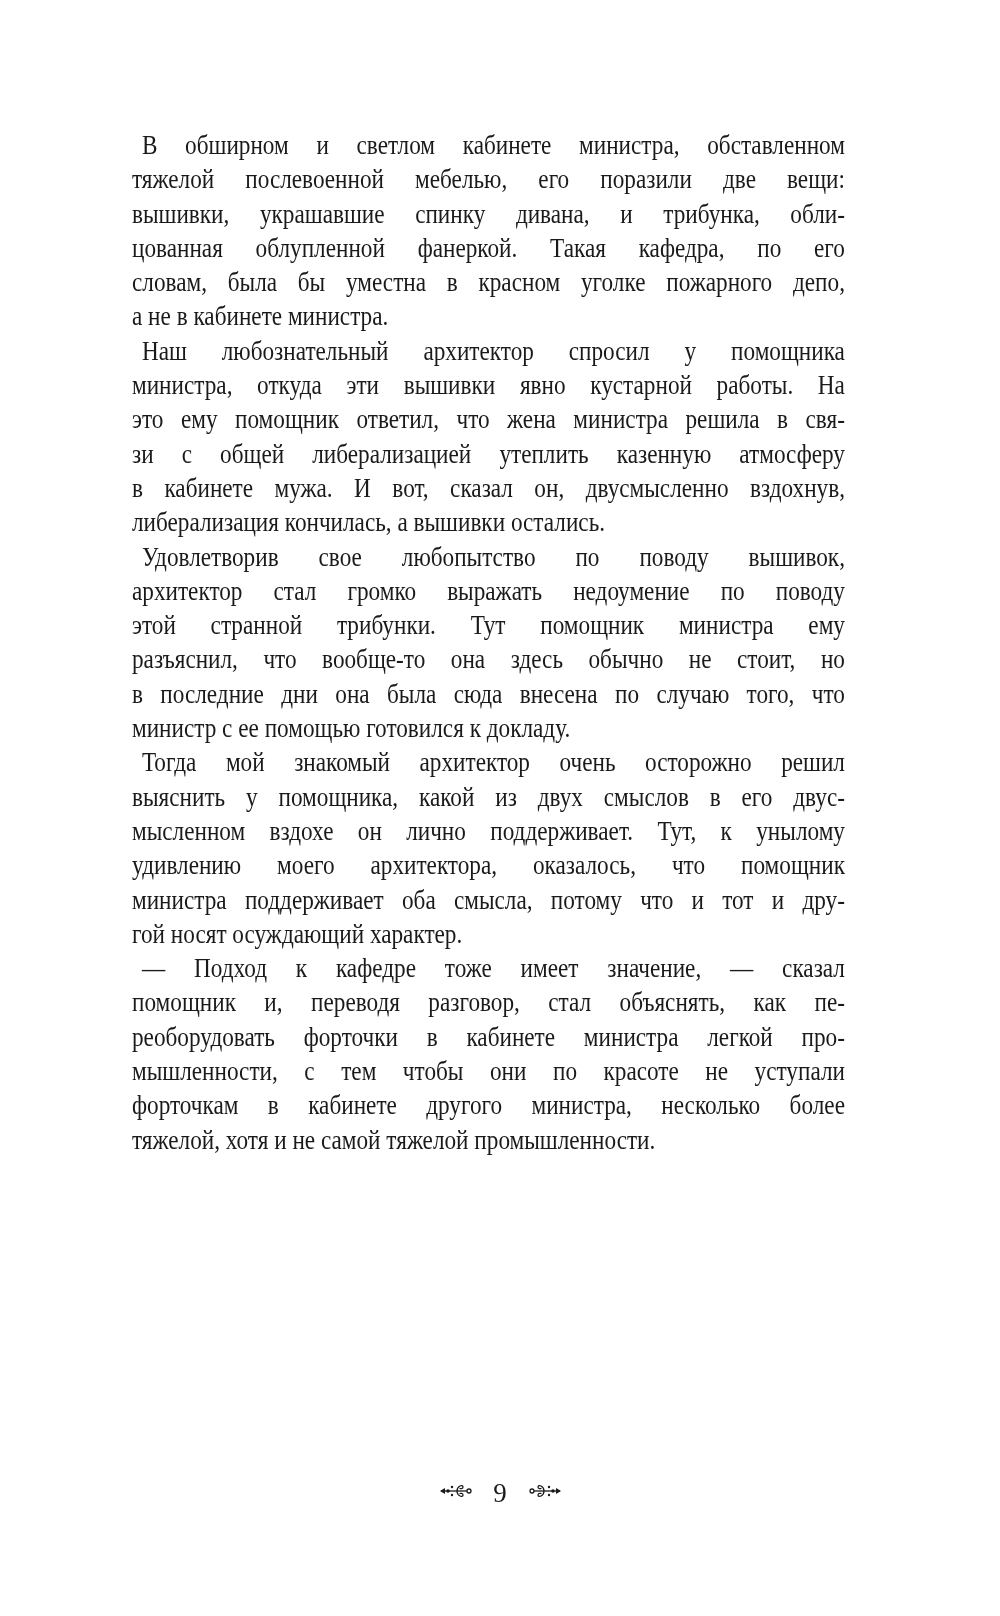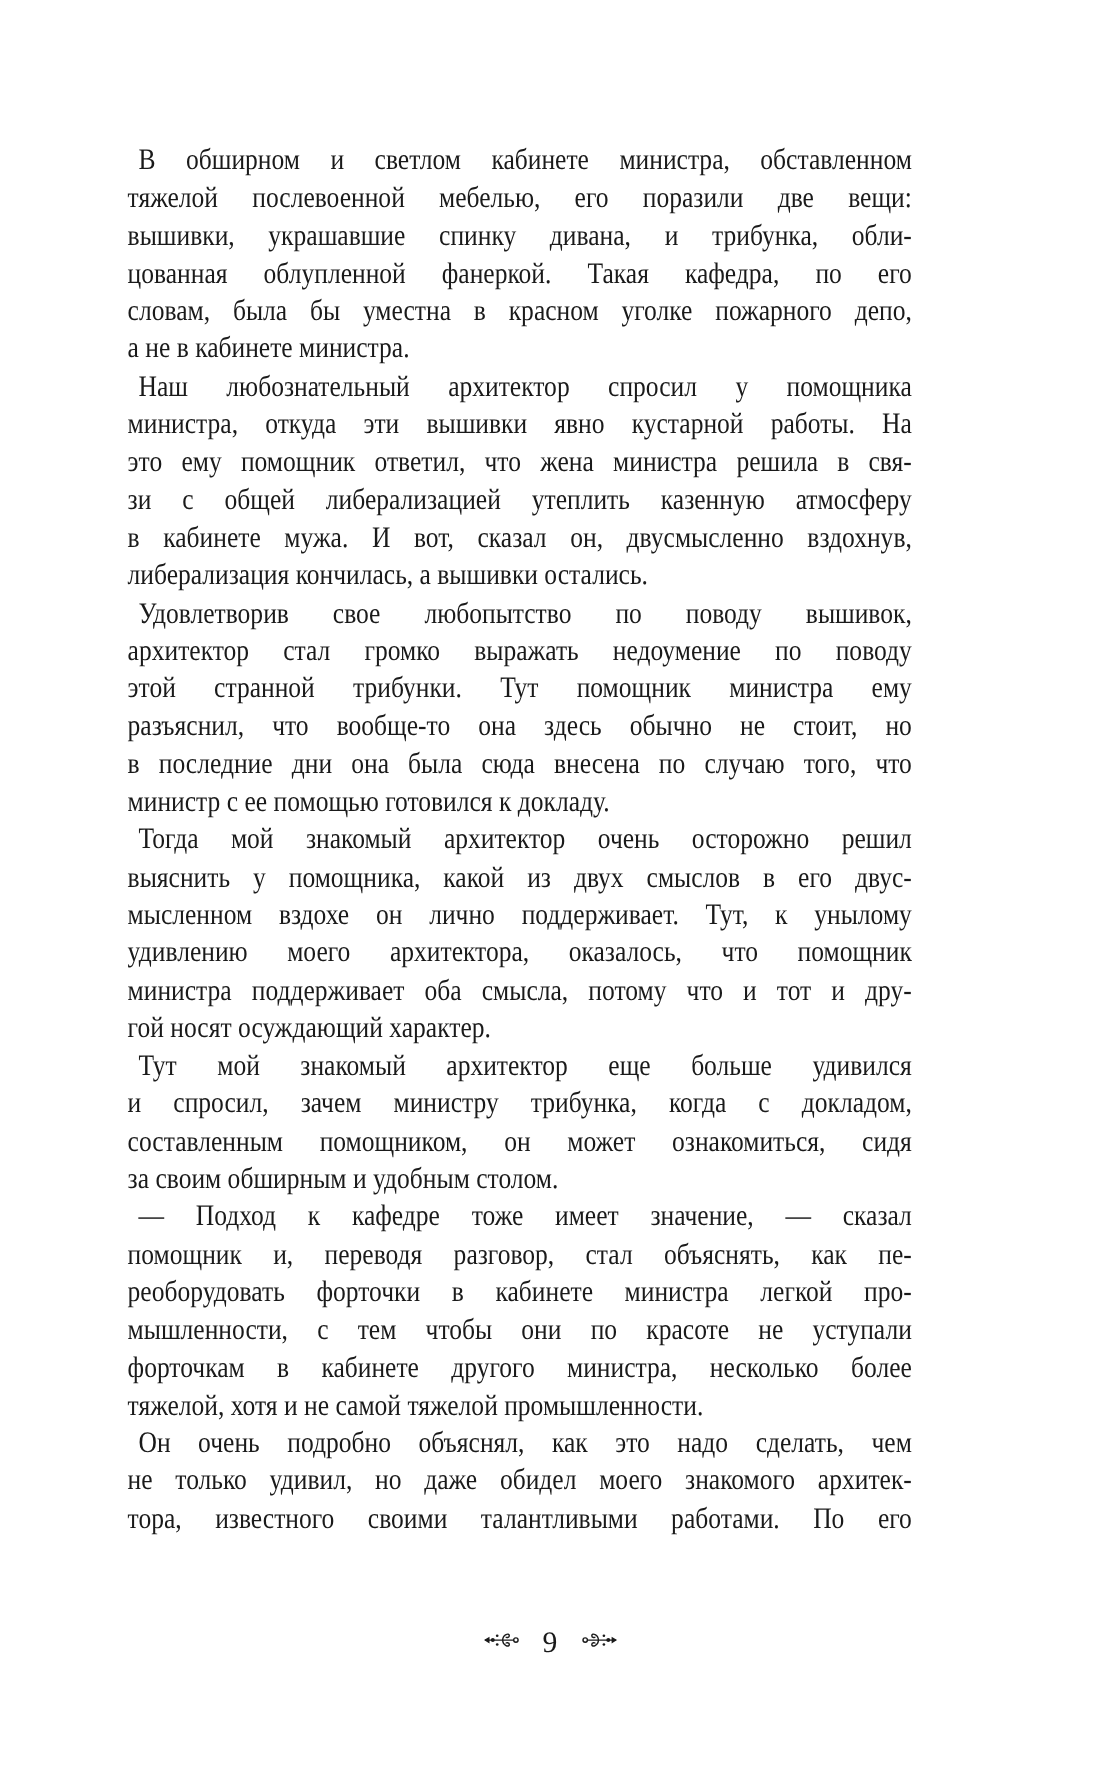--- a/index.html
+++ b/index.html
@@ -1,17 +1,17 @@
 <!DOCTYPE html>
 <html><head>
 <meta charset="utf-8">
 <style>
   html, body { margin: 0; padding: 0; background: #ffffff; }
   body { width: 1000px; height: 1616px; position: relative; overflow: hidden; }
-  .page { position: absolute; left: 116px; top: 128px; width: 713px; }
+  .page { position: absolute; left: 132px; top: 128px; width: 713px; }
   .line {
     font-family: "Liberation Serif", serif;
     font-size: 27px;
     line-height: 34.3px;
     height: 34.3px;
     color: #1a1a1a;
     white-space: nowrap;
     text-align: justify;
     text-align-last: justify;
     transform: scaleX(0.86);
@@ -62,41 +62,30 @@
 
   <div>
     <div class="line indent">Тогда мой знакомый архитектор очень осторожно решил</div>
     <div class="line">выяснить у помощника, какой из двух смыслов в его двус-</div>
     <div class="line">мысленном вздохе он лично поддерживает. Тут, к унылому</div>
     <div class="line">удивлению моего архитектора, оказалось, что помощник</div>
     <div class="line">министра поддерживает оба смысла, потому что и тот и дру-</div>
     <div class="line last">гой носят осуждающий характер.</div>
   </div>
 
-  <div>
-    <div class="line indent">Тут мой знакомый архитектор еще больше удивился</div>
-    <div class="line">и спросил, зачем министру трибунка, когда с докладом,</div>
-    <div class="line">составленным помощником, он может ознакомиться, сидя</div>
-    <div class="line last">за своим обширным и удобным столом.</div>
-  </div>
 
   <div>
     <div class="line indent">— Подход к кафедре тоже имеет значение, — сказал</div>
     <div class="line">помощник и, переводя разговор, стал объяснять, как пе-</div>
     <div class="line">реоборудовать форточки в кабинете министра легкой про-</div>
     <div class="line">мышленности, с тем чтобы они по красоте не уступали</div>
     <div class="line">форточкам в кабинете другого министра, несколько более</div>
     <div class="line last">тяжелой, хотя и не самой тяжелой промышленности.</div>
   </div>
 
-  <div>
-    <div class="line indent">Он очень подробно объяснял, как это надо сделать, чем</div>
-    <div class="line">не только удивил, но даже обидел моего знакомого архитек-</div>
-    <div class="line">тора, известного своими талантливыми работами. По его</div>
-  </div>
 </div>
 
 <div class="folio">
   <span class="orn">
     <svg width="34" height="22" viewBox="0 0 34 22">
       <g fill="none" stroke="#1a1a1a" stroke-width="1.3">
         <line x1="2" y1="11" x2="28" y2="11"></line>
         <circle cx="30" cy="11" r="2"></circle>
         <path d="M18 11 C18 6, 24 4, 24 7 C24 9, 21 9, 21 8"></path>
         <path d="M18 11 C18 16, 24 18, 24 15 C24 13, 21 13, 21 14"></path>

